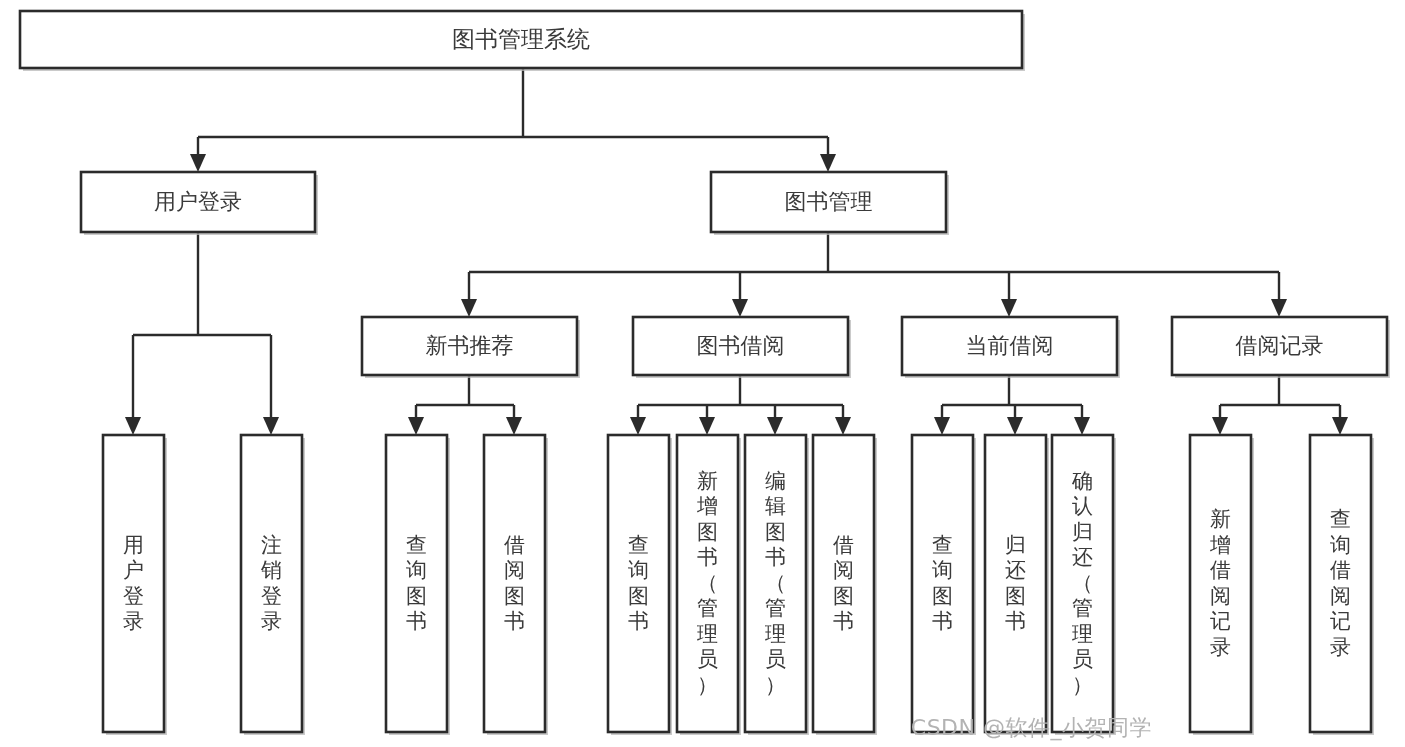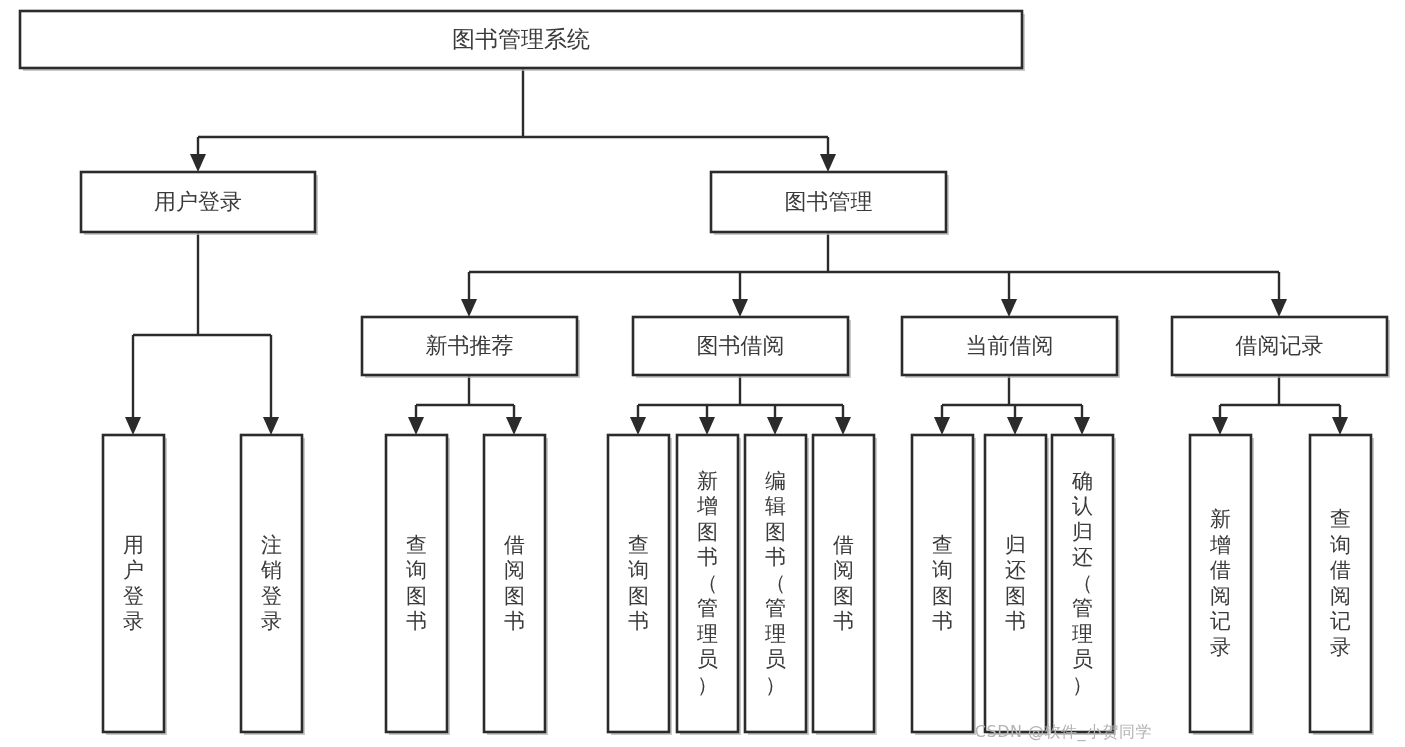--- a/index.html
+++ b/index.html
@@ -75,21 +75,21 @@
     flex-direction: column;
     align-items: center;
     justify-content: flex-start;
     pointer-events: none;
   }
   .watermark {
     position: absolute;
     right: 12px;
     bottom: 4px;
     font-family: "DejaVu Sans", "Liberation Sans", sans-serif;
-    font-size: 16px;
+    font-size: 22px;
     color: #b3b3b3;
     white-space: nowrap;
     letter-spacing: 0.5px;
   }
 </style>
 </head>
 <body>
 
 <div id="diagram-root">
 

